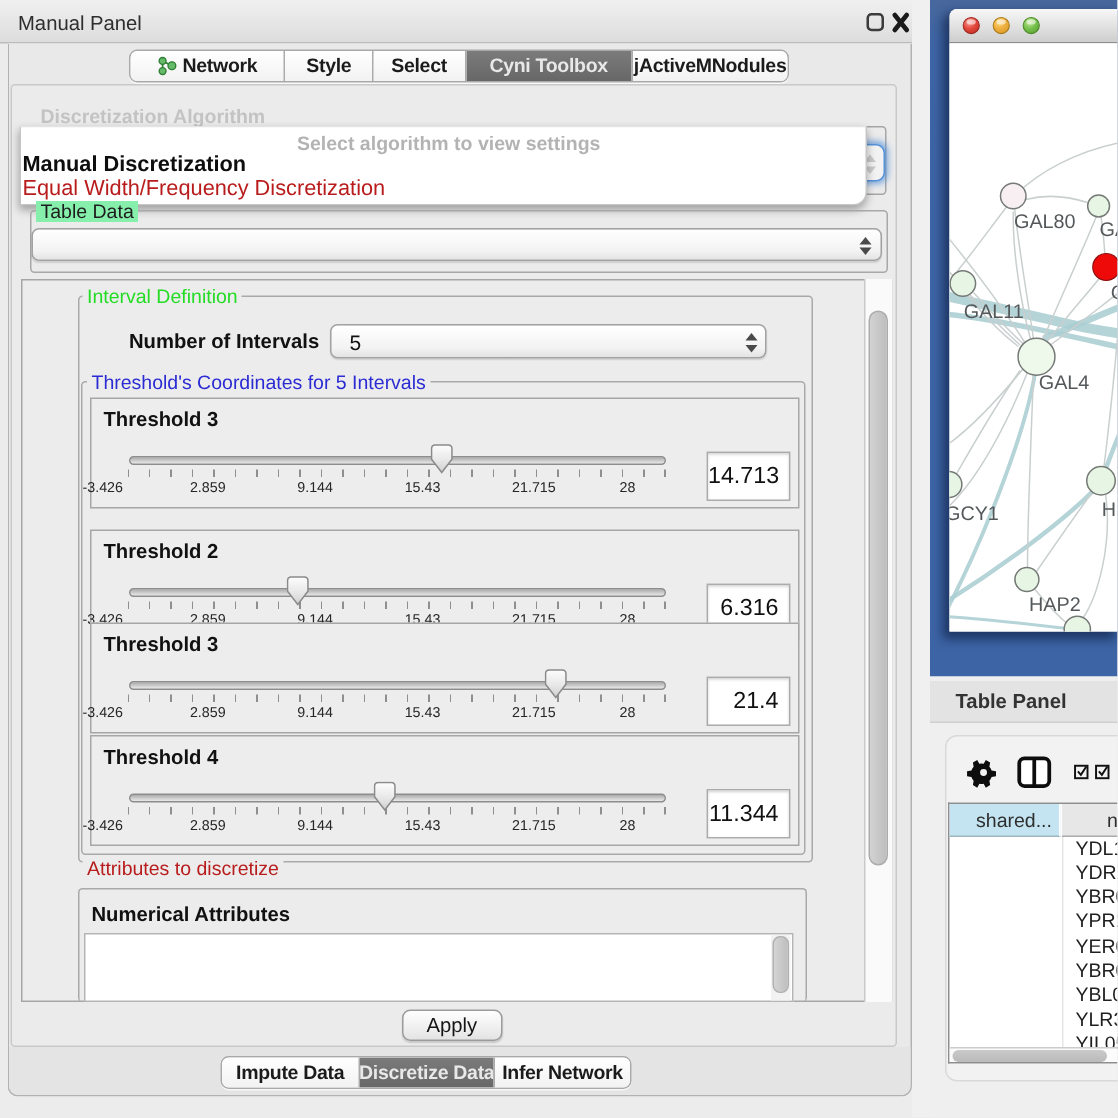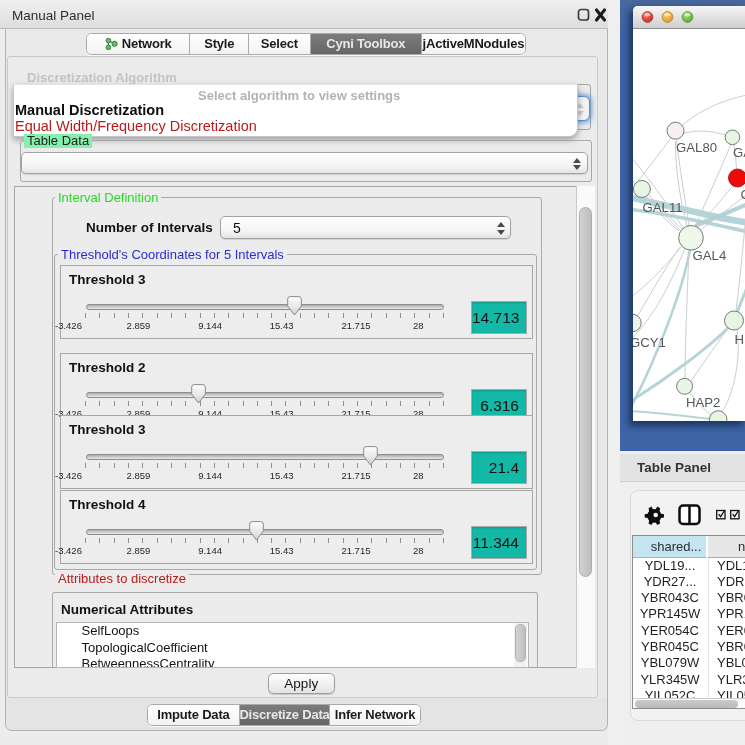--- a/index.html
+++ b/index.html
@@ -11,21 +11,21 @@
            background:linear-gradient(#FFFFFF,#F3F3F3 70%,#E4E4E4); box-shadow:0 1px 1px rgba(0,0,0,0.12); }
   .combo .ctext { position:absolute; left:12px; top:3px; font-size:14px; color:#111; }
   .arr { position:absolute; width:0; height:0; }
   .ticklbl { position:absolute; width:60px; text-align:left; font-size:9.5px; font-weight:normal; color:#262626; }
   .thpanel { position:absolute; left:60px; width:473px; height:74px; border:1px solid #A6A6A6; background:#EDEDED; }
   .thname { position:absolute; left:8px; top:6px; font-size:13.5px; font-weight:bold; color:#111; }
   .track { position:absolute; left:25px; top:38px; width:358px; height:6px; border:1px solid #8D8D8D; border-radius:3px;
            background:linear-gradient(#ACACAC,#E9E9E9); }
   .ticks { position:absolute; left:23.5px; top:47px; width:360px; height:5px;
            background:repeating-linear-gradient(90deg,#8F8F8F 0,#8F8F8F 1px,transparent 1px,transparent 14.32px); }
-  .valbox { position:absolute; left:410px; top:35px; width:56px; height:33px; background:#14b8a6; border:1px solid #ABABAB;
+  .valbox { position:absolute; left:410px; top:35px; width:56px; height:33px; background:#ffffff; border:1px solid #ABABAB;
             box-shadow:inset 0 1px 2px rgba(0,0,0,0.18); font-size:15.5px; color:#111; text-align:right;
             padding-right:7px; line-height:31px; }
   .seg { position:absolute; display:flex; border:1px solid #A9A9A9; border-radius:5.5px; background:#FBFBFB; overflow:hidden;
          box-shadow:0 1px 0 rgba(255,255,255,0.7); }
   .seg > div { display:flex; align-items:center; justify-content:center; font-size:13px; font-weight:600; color:#1B1B1B; white-space:nowrap; letter-spacing:-0.2px; overflow:hidden;
                border-left:1px solid #ABABAB; background:linear-gradient(#FFFFFF,#F2F2F2);text-align:center; }
   .seg > div:first-child { border-left:none; }
   .seg > div.sel { background:linear-gradient(#7B7B7B,#676767); color:#E8E8E8; }
   .rowtxt { white-space:nowrap; }
 </style>
@@ -179,21 +179,20 @@
       </defs>
     <path d="M3.2 0.6 H11.8 Q14.3 0.6 14.3 3.1 V10.2 L7.5 19 L0.7 10.2 V3.1 Q0.7 0.6 3.2 0.6 Z" fill="url(#tg490)" stroke="#8A8A8A" stroke-width="1"></path>
   </svg>
   <div class="valbox">11.344</div>
 </div>
 
 <div class="abs" style="left:51.5px;top:592px;width:486px;height:76px;border:1px solid #A9A9A9;border-radius:3px;border-bottom:none;"></div>
 <div class="grouplbl" style="left:55px;top:557px;color:#b91c1c;margin-top:15px;">Attributes to discretize</div>
 <div class="abs" style="left:61px;top:601.5px;font-size:13.5px;font-weight:bold;color:#111;">Numerical Attributes</div>
 <div class="abs" style="left:55.5px;top:621.5px;width:473px;height:46.5px;background:#FFF;border:1px solid #B5B5B5;overflow:hidden;">
-  <div style="position:absolute;left:25px;top:0.5px;font-size:13px;color:#141414;line-height:16.5px;">SelfLoops<br>TopologicalCoefficient<br>BetweennessCentrality</div>
   <div style="position:absolute;right:1px;top:0;width:13px;height:46.5px;background:#F2F2F2;"></div>
   <div style="position:absolute;right:2px;top:1px;width:11px;height:38px;border-radius:5px;background:linear-gradient(90deg,#D4D4D4,#BFBFBF);border:1px solid #B0B0B0;"></div>
 </div>
 
 <div class="abs" style="left:268px;top:672.5px;width:66.5px;height:21px;border:1px solid #9B9B9B;border-radius:5.5px;background:linear-gradient(#FEFEFE,#EFEFEF 60%,#E3E3E3);box-shadow:0 1px 1px rgba(0,0,0,0.15);text-align:center;font-size:13.5px;color:#151515;line-height:19px;">Apply</div>
 
 <div class="abs" style="left:5.5px;top:698px;width:601px;height:32px;background:#E4E4E4;border-radius:0 0 6px 6px;"></div>
 <div class="seg" style="left:146.9px;top:704px;width:274.2px;height:21.5px;">
   <div style="width:91.8px;">Impute Data</div>
   <div class="sel" style="width:90.6px;">Discretize Data</div>
@@ -305,17 +304,16 @@
     <rect x="97.7" y="7.5" width="8.3" height="8.3"></rect>
     <path d="M85.6 11.2 l2 2.4 l3.6 -5.6"></path>
     <path d="M99.6 11.2 l2 2.4 l3.6 -5.6"></path>
   </g>
 </svg>
 
 <div class="abs" style="left:632px;top:534.5px;width:113px;height:174px;border:1px solid #8E8E8E;border-right:none;background:#FFF;overflow:hidden;">
   <div style="position:absolute;left:0;top:0;width:74px;height:22px;background:#C3E4F0;border-right:1px solid #FFF;border-bottom:1px solid #9FB6BE;text-align:center;text-indent:13px;font-size:13px;color:#2E2E2E;line-height:21px;">shared...</div>
   <div style="position:absolute;left:75px;top:0;width:38px;height:22px;background:#E7E7E7;border-bottom:1px solid #ABABAB;font-size:13px;color:#2E2E2E;line-height:21px;padding-left:30px;" class="rowtxt">name</div>
   <div style="position:absolute;left:74.5px;top:22px;width:1px;height:141px;background:#E6E6E6;"></div>
-  <div style="position:absolute;left:0;top:22px;width:74px;text-align:center;font-size:13px;color:#1F1F1F;line-height:16.3px;">YDL19...<br>YDR27...<br>YBR043C<br>YPR145W<br>YER054C<br>YBR045C<br>YBL079W<br>YLR345W<br>YIL052C</div>
   <div style="position:absolute;left:84px;top:22px;font-size:13px;color:#1F1F1F;line-height:16.3px;" class="rowtxt">YDL194W<br>YDR277C<br>YBR043C<br>YPR145W<br>YER054C<br>YBR045C<br>YBL079W<br>YLR345W<br>YIL052C</div>
   <div style="position:absolute;left:0;top:162.5px;width:113px;height:11.5px;background:#FBFBFB;border-top:1px solid #CCC;"></div>
   <div style="position:absolute;left:2px;top:164px;width:103px;height:8.5px;border-radius:4.5px;background:linear-gradient(#CACACA,#BABABA);"></div>
 </div>
 
 </body></html>

